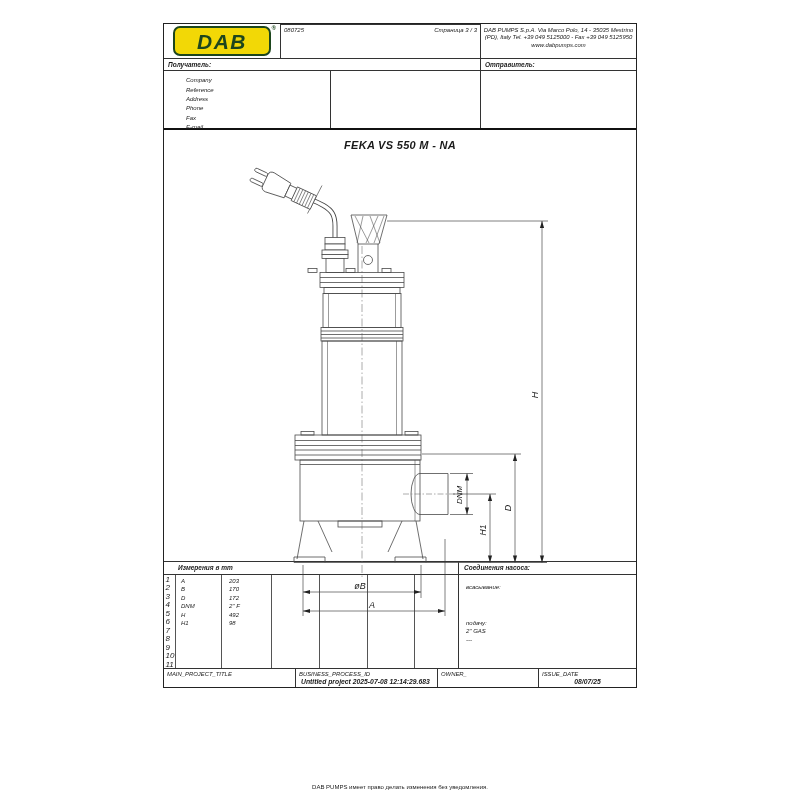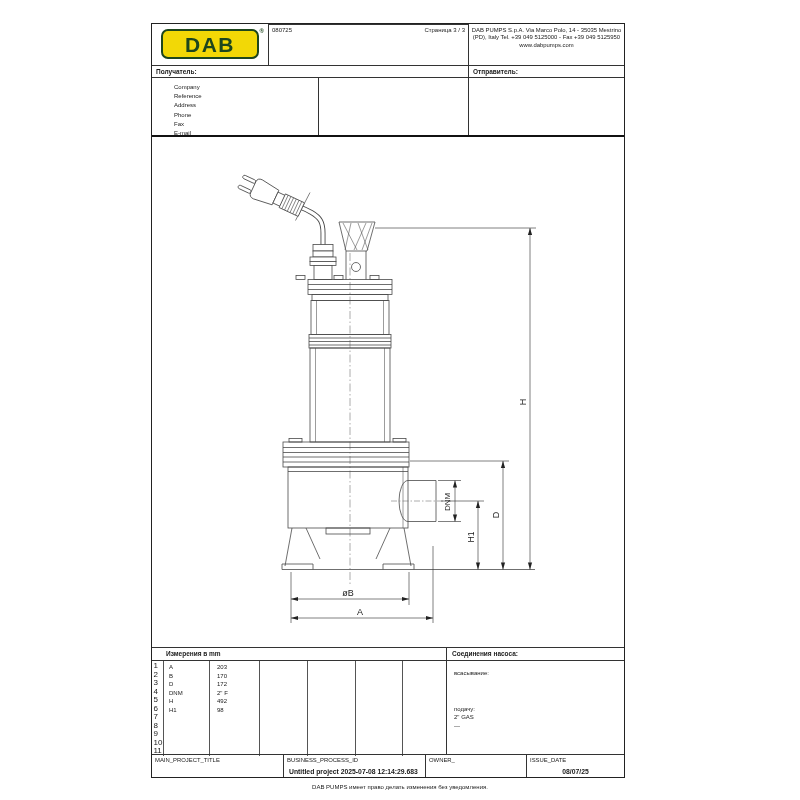--- a/index.html
+++ b/index.html
@@ -1,20 +1,20 @@
 <!DOCTYPE html>
 <html><head>
 <meta charset="utf-8">
 <style>
   html,body{margin:0;padding:0;}
   body{width:800px;height:800px;position:relative;background:#ffffff;
        font-family:"Liberation Sans",sans-serif;color:#1a1a1a;
        -webkit-font-smoothing:antialiased;}
-  #doc{position:absolute;left:151px;top:23px;width:474px;height:755px;
-       border:1.4px solid #222;box-sizing:border-box;display:flex;flex-direction:column;background:#fff;}
+  #doc{position:absolute;left:163px;top:23px;width:474px;height:665px;
+       border:1.4px solid #222;box-sizing:border-box;display:flex;flex-direction:column;background:#fff;font-style:italic;}
   
   .header{height:42px;display:flex;border-bottom:1px solid #333;box-sizing:border-box;}
   .logo-cell{width:117px;border-right:1px solid #333;box-sizing:border-box;
              display:flex;align-items:center;justify-content:center;}
   .logo{position:relative;width:98px;height:30px;background:#f2d806;border:2.5px solid #1d461d;
         border-radius:7px;box-sizing:border-box;display:flex;align-items:center;justify-content:center;}
   .logo-txt{font-weight:900;font-size:21px;letter-spacing:1.5px;color:#1d461d;transform:scaleY(0.95);line-height:1;}
   .logo-r{position:absolute;top:-3px;right:-7px;font-size:6px;color:#1d461d;font-weight:700;}
   .title-cell{width:200px;border-right:1px solid #333;box-sizing:border-box;display:flex;flex-direction:column;}
   .title-main{flex:1;display:flex;align-items:center;justify-content:center;
@@ -100,20 +100,21 @@
 Reference
 Address
 Phone
 Fax
 E-mail</div>
     <div class="cust-mid"></div>
     <div class="cust-rest"></div>
   </div>
 
   <div class="drawing-area">
+    <div class="model-title">FEKA VS 550 M - NA</div>
 
     <svg class="pump-svg" width="474" height="512" viewBox="163 136 474 512" fill="none" stroke="#4a4a4a" stroke-width="0.8">
 
       <line x1="361" y1="252" x2="361" y2="585" stroke-width="0.55" stroke-dasharray="8 2.5 1.5 2.5" stroke="#666"></line>
 
       <path d="M334,246 L334,232 C334,221 331,216.5 322.5,211.5 C318,209 315,207.6 311,206" stroke="#4a4a4a" stroke-width="5"></path>
       <path d="M334,246 L334,232 C334,221 331,216.5 322.5,211.5 C318,209 315,207.6 311,206" stroke="#ffffff" stroke-width="3.2"></path>
       <line x1="321" y1="191.5" x2="306.5" y2="219.5" stroke-width="0.7"></line>
 
       <g transform="translate(296,201) rotate(25)" fill="#fff">

